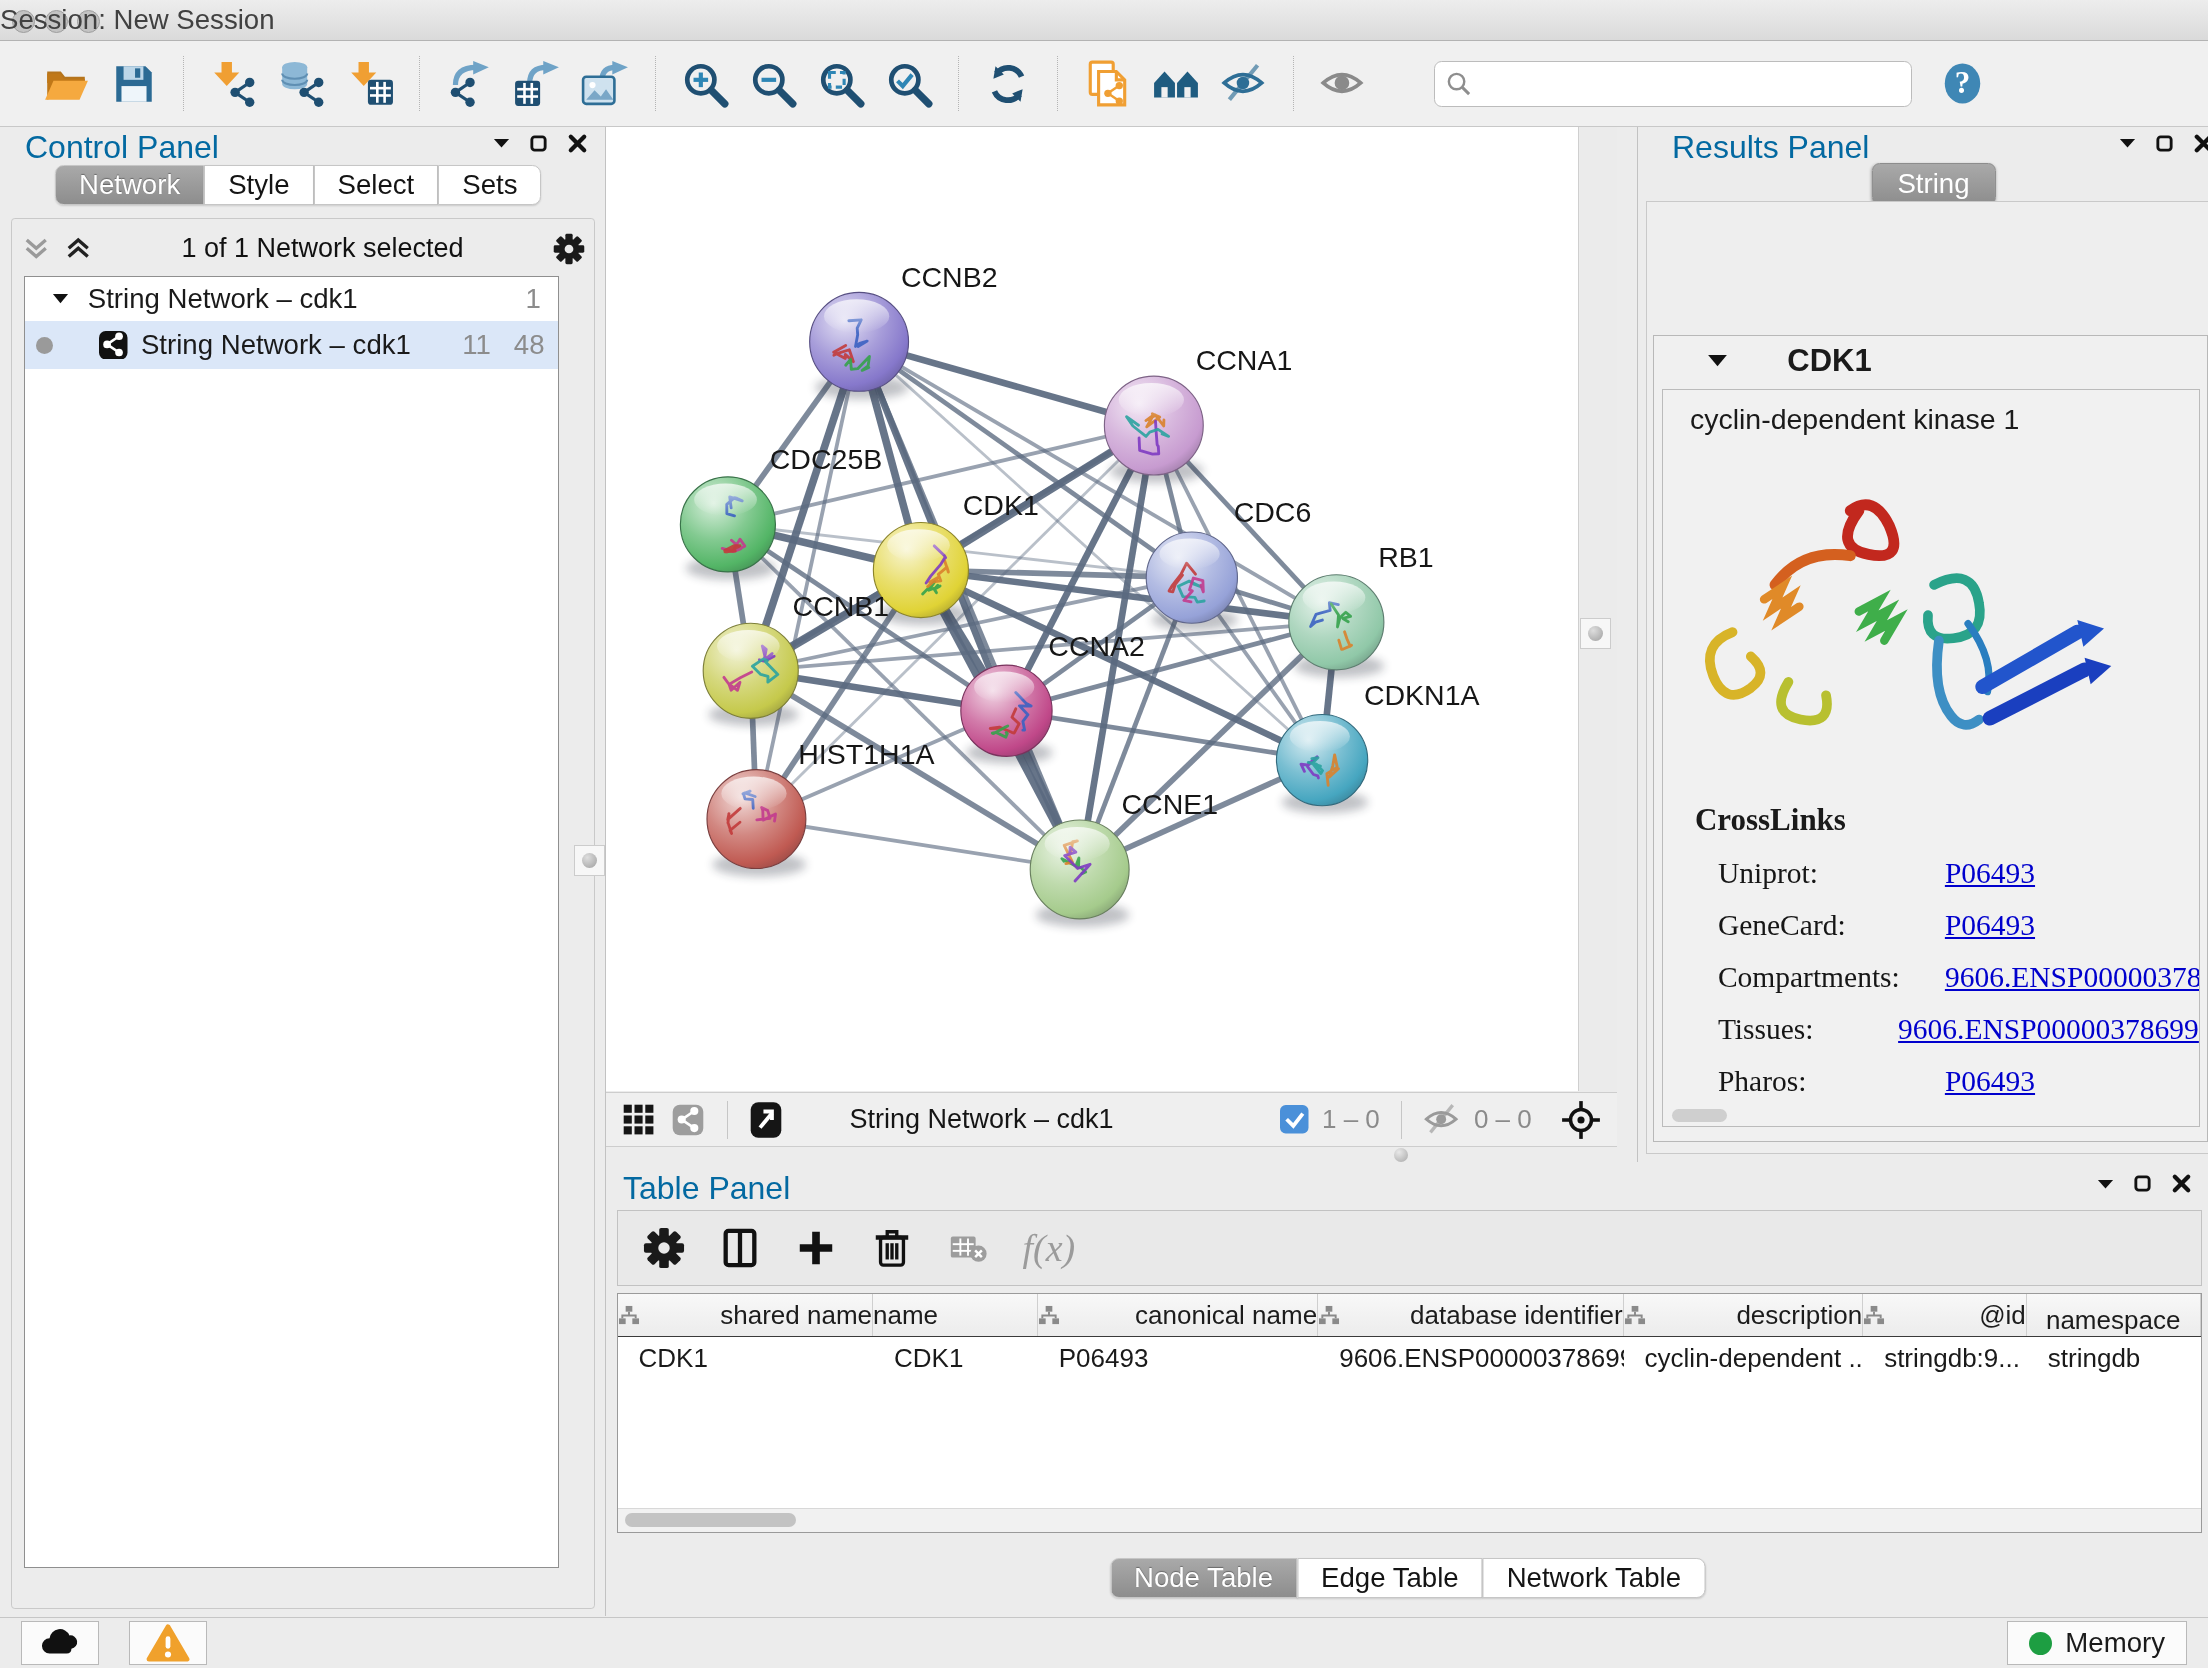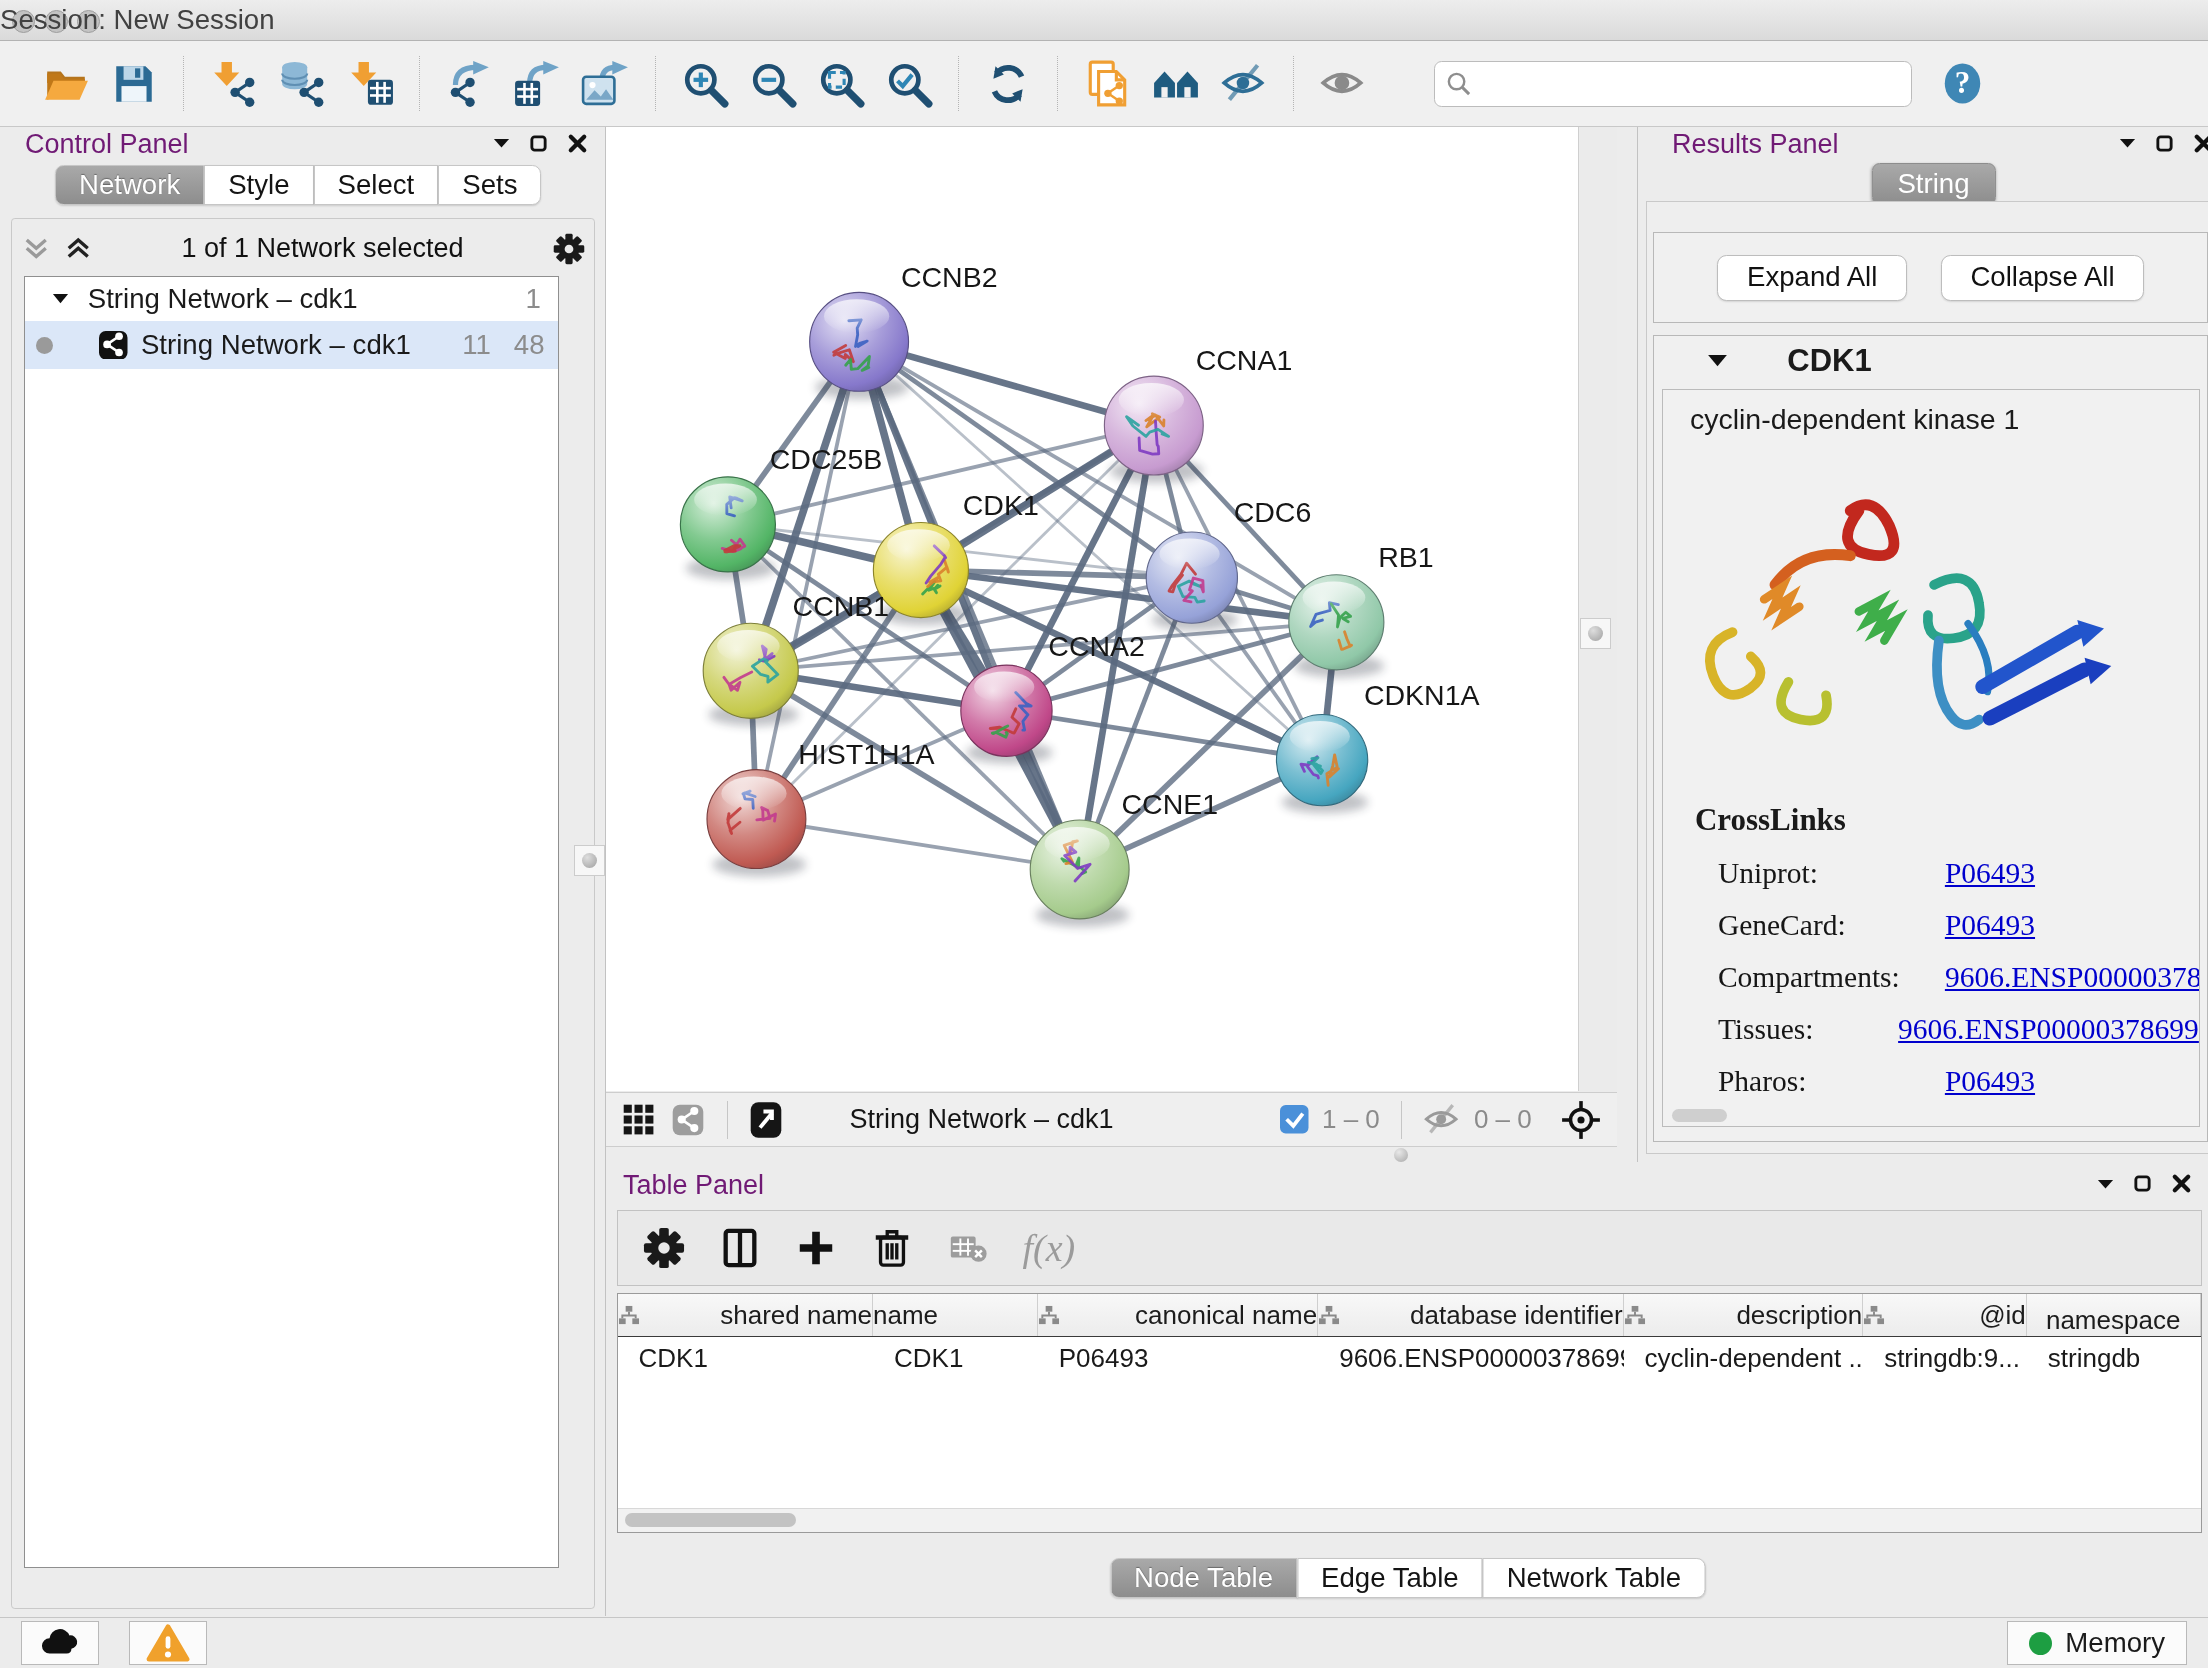--- a/index.html
+++ b/index.html
@@ -11,21 +11,21 @@
   .light{position:absolute;top:9.5px;width:21px;height:21px;border-radius:50%;background:#c3c3c3;border:1px solid #9e9e9e;}
   #win-title{position:absolute;left:0;right:0;top:0;height:28px;line-height:40px;text-align:left;font-size:27.6px;color:#414141;}
   
   #toolbar{left:0;top:41px;width:2208px;height:86px;background:#f0f0f0;border-bottom:1px solid #c8c8c8;display:flex;align-items:center;padding:0 0 0 32px;box-sizing:border-box;}
   .tbtn{width:51px;height:51px;margin:0 8.6px;display:flex;align-items:center;justify-content:center;}
   .tsep{height:55px;border-left:1.9px dotted #b4b4b4;margin:0 15px;}
   #search-wrap{margin-left:57px;width:457px;height:44px;background:#fff;border:1.9px solid #bcbcbc;border-radius:7.6px;display:flex;align-items:center;padding:0 9.5px;}
   #search-wrap input{border:none;outline:none;font-size:25px;flex:1;background:transparent;font-family:inherit;}
   
   .pctrl{display:flex;align-items:center;gap:19px;}
-  .panel-title{font-size:27px;color:#701a75;}
+  .panel-title{font-size:32px;color:#0369a1;}
   .tab{height:38px;line-height:38px;padding:0 23px;background:#fff;border:1px solid #c6c6c6;color:#141414;font-size:27.6px;box-shadow:0 1px 1.9px rgba(0,0,0,.15);}
   .tab.sel{background:linear-gradient(#a9a9a9,#8d8d8d);color:#fff;text-shadow:0 -1px 1px rgba(0,0,0,.35);}
   .tab:first-child{border-radius:8.6px 0 0 8.6px;}
   .tab:last-child{border-radius:0 8.6px 8.6px 0;}
   
   #control-panel{left:0;top:127px;width:606px;height:1489px;background:#ececec;border-right:1.9px solid #c2c2c2;box-sizing:border-box;}
   #cp-tabs{position:absolute;left:55px;top:38px;display:flex;}
   #cp-box{position:absolute;left:11.4px;top:91px;width:582px;height:1389px;border:1px solid #c9c9c9;border-radius:3.8px;}
   #cp-selbar{position:absolute;left:9.5px;top:7.6px;right:9.5px;height:44px;display:flex;align-items:center;}
   #cp-selbar .grow{flex:1;text-align:center;font-size:27px;color:#111;}
@@ -649,24 +649,20 @@
         </svg>
       <svg width="19" height="19" viewBox="0 0 20 20">
           <rect x="3" y="3" width="14" height="14" rx="3" fill="none" stroke="#111" stroke-width="3"></rect>
         </svg>
       <svg width="21" height="21" viewBox="0 0 22 22">
           <path d="M4 4 L18 18 M18 4 L4 18" stroke="#111" stroke-width="4.5" stroke-linecap="round"></path>
         </svg>
     </div>
     <div id="rp-tab">String</div>
     <div id="rp-outer">
-      <div id="rp-boxa">
-        <span class="rbtn">Expand All</span>
-        <span class="rbtn">Collapse All</span>
-      </div>
       <div id="rp-boxb">
         <div id="rp-generow">
           <svg width="21" height="15" viewBox="0 0 22 16">
               <path d="M1 2 h20 l-10 12 z" fill="#111"></path>
             </svg>
           <span id="rp-gene">CDK1</span>
         </div>
         <div id="rp-inner">
           <div id="rp-desc">cyclin-dependent kinase 1</div>
           <svg width="495" height="352" viewBox="0 0 400 290" style="display:block;margin:7.6px 0 0 9.5px">

